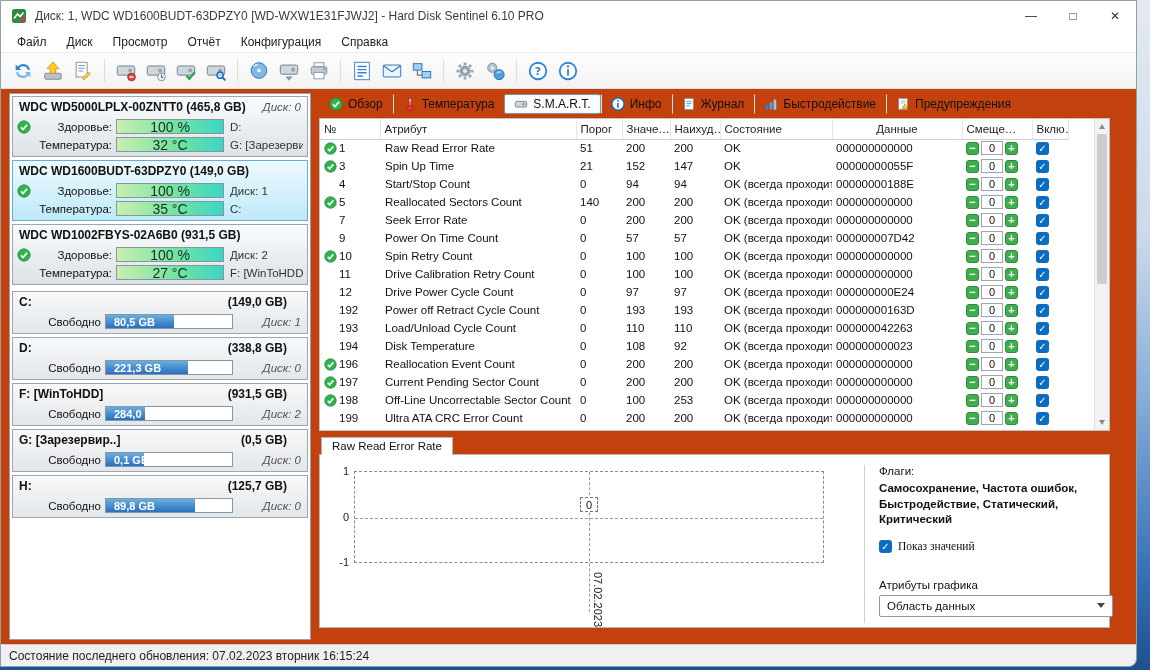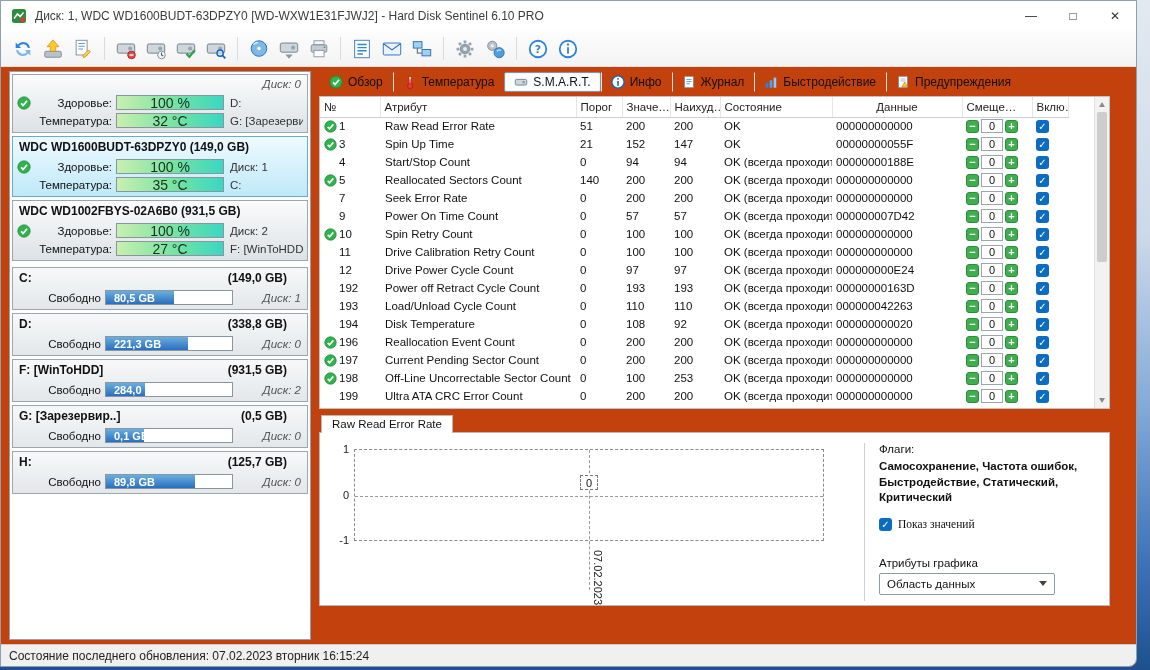--- a/index.html
+++ b/index.html
@@ -108,21 +108,21 @@
   .ptbox { position:absolute; left:calc(50% - 9px); top:25px; width:18px; height:15px; border:1px dashed #777;
            background:#fff; font-size:11px; line-height:14px; text-align:center; z-index:2; }
   .xdate { position:absolute; left:calc(50% + 3px); top:100px; writing-mode:vertical-rl; font-size:11px; color:#222; }
   .chart-side { margin-left:40px; padding-left:14px; border-left:1px solid #cfcfcf; width:232px; font-size:11.5px; }
   .flags-title { margin-bottom:4px; }
   .flags-text { font-weight:bold; line-height:1.35; }
   .showvals { display:flex; align-items:center; margin-top:12px;font-family:Liberation Serif, serif; }
   .showvals .cbx { flex:none; }
   .showvals span.lab { margin-left:6px; }
   .attrs-title { margin-top:26px; }
-  .gselect { margin-top:4px; width:176px; height:22px; border:1px solid #8a9aa6; border-radius:2px; background:#fff;
+  .gselect { margin-top:4px; width:234px; height:22px; border:1px solid #8a9aa6; border-radius:2px; background:#fff;
              display:flex; align-items:center; justify-content:space-between; padding:0 7px; }
   .chev { width:0; height:0; border:4px solid transparent; border-bottom:none; border-top:5px solid #444; }
 
   
   .statusbar { height:22px; flex:none; border-top:1px solid #cdcdcd; background:#f0f0f0;
                display:flex; align-items:center; padding-left:8px; font-size:12px; color:#222; }
 </style>
 </head>
 <body>
 
@@ -137,20 +137,35 @@
         </svg>
     </span>
     <span class="titletext">Диск: 1, WDC WD1600BUDT-63DPZY0 [WD-WXW1E31FJWJ2]  -  Hard Disk Sentinel 6.10 PRO</span>
     <span class="win-controls">
       <span class="wc">—</span>
       <span class="wc">□</span>
       <span class="wc">✕</span>
     </span>
   </div>
 
+  <div class="menubar">
+
+      <span class="menu-item">Файл</span>
+
+      <span class="menu-item">Диск</span>
+
+      <span class="menu-item">Просмотр</span>
+
+      <span class="menu-item">Отчёт</span>
+
+      <span class="menu-item">Конфигурация</span>
+
+      <span class="menu-item">Справка</span>
+
+  </div>
 
   <div class="toolbar">
     <span class="tbtn">
         <span>
           <svg viewBox="0 0 24 24">
             <path d="M19.5 11a7.5 7.5 0 0 0-13.2-3.9L4 5v6h6L7.8 8.8A5.5 5.5 0 0 1 17.4 11z" fill="#2f86d6"></path>
             <path d="M4.5 13a7.5 7.5 0 0 0 13.2 3.9L20 19v-6h-6l2.2 2.2A5.5 5.5 0 0 1 6.6 13z" fill="#7db6e8"></path>
           </svg>
         </span>
       </span>
@@ -308,20 +323,21 @@
       </span>
   </div>
 
   <div class="main">
 
     <div class="sidebar">
       <div class="disk-list">
 
           <div class="disk-card">
             <div class="card-title">
+              <span>WDC WD5000LPLX-00ZNTT0 (465,8 GB)</span>
               <span class="dnum">Диск: 0</span>
             </div>
             <div class="srow">
               <span class="icon">
                 <svg viewBox="0 0 16 16">
                   <circle cx="8" cy="8" r="7" fill="#2fb34d" stroke="#1d8a37"></circle>
                   <path d="M4.6 8.4l2.3 2.4 4.6-5.4" stroke="#fff" stroke-width="2" fill="none"></path>
                 </svg>
               </span>
               <span class="lbl">Здоровье:</span>
@@ -836,21 +852,21 @@
                   <span class="rcheck" style="visibility: hidden;"><svg viewBox="0 0 16 16">
                       <circle cx="8" cy="8" r="7" fill="#2fb34d" stroke="#1d8a37"></circle>
                       <path d="M4.6 8.4l2.3 2.4 4.6-5.4" stroke="#fff" stroke-width="2" fill="none"></path>
                     </svg></span><span class="numtxt">194</span>
                 </td>
                 <td class="c-attr">Disk Temperature</td>
                 <td>0</td>
                 <td>108</td>
                 <td>92</td>
                 <td>OK (всегда проходит)</td>
-                <td>000000000020</td>
+                <td>000000000023</td>
                 <td>
                   <span class="offwrap">
                     <span class="obtn"></span>
                     <span class="obox">0</span>
                     <span class="obtn plus"></span>
                   </span>
                 </td>
                 <td><span class="cbx"></span></td>
               </tr>
 

